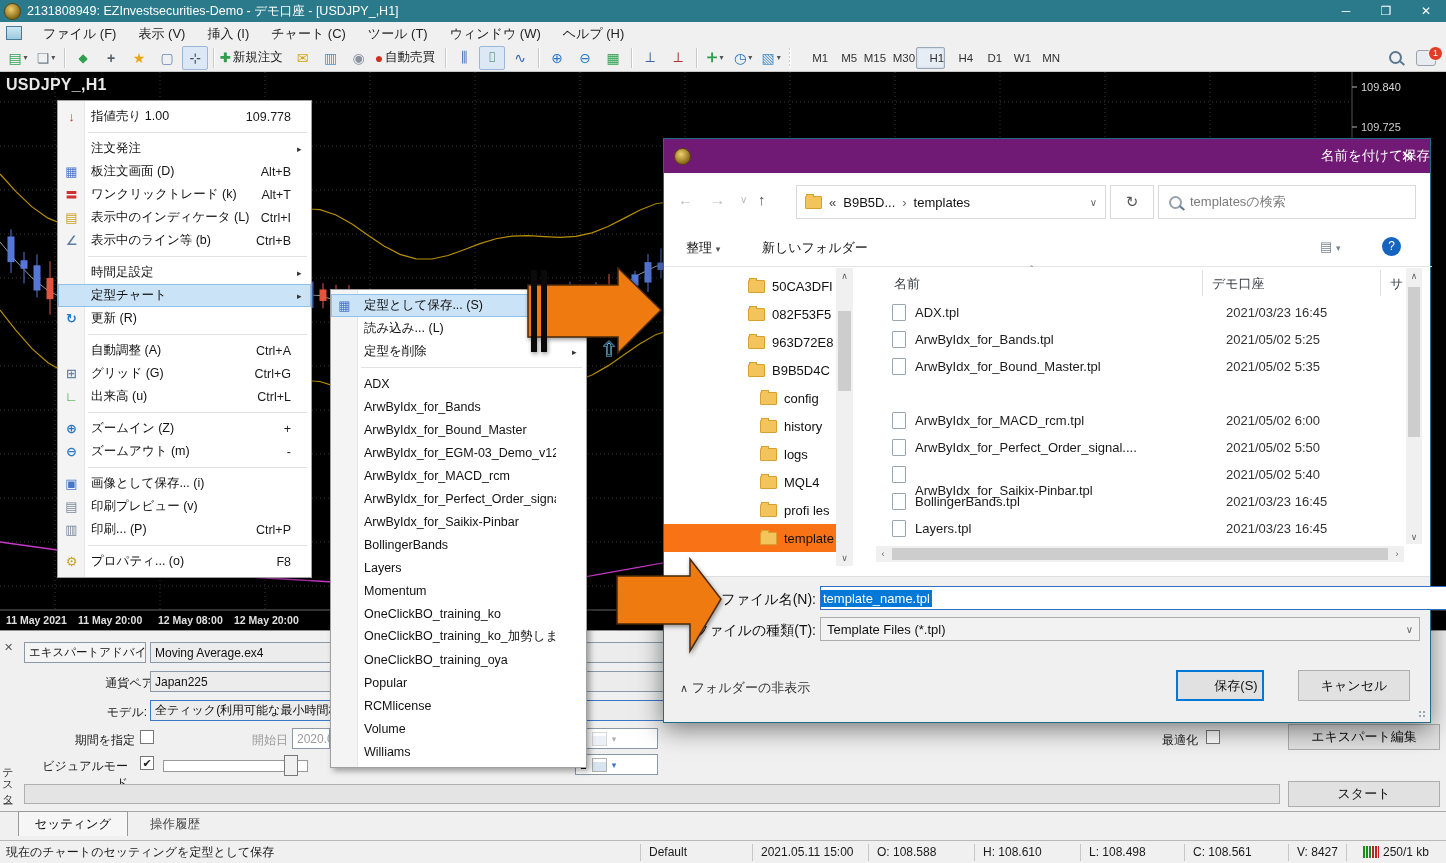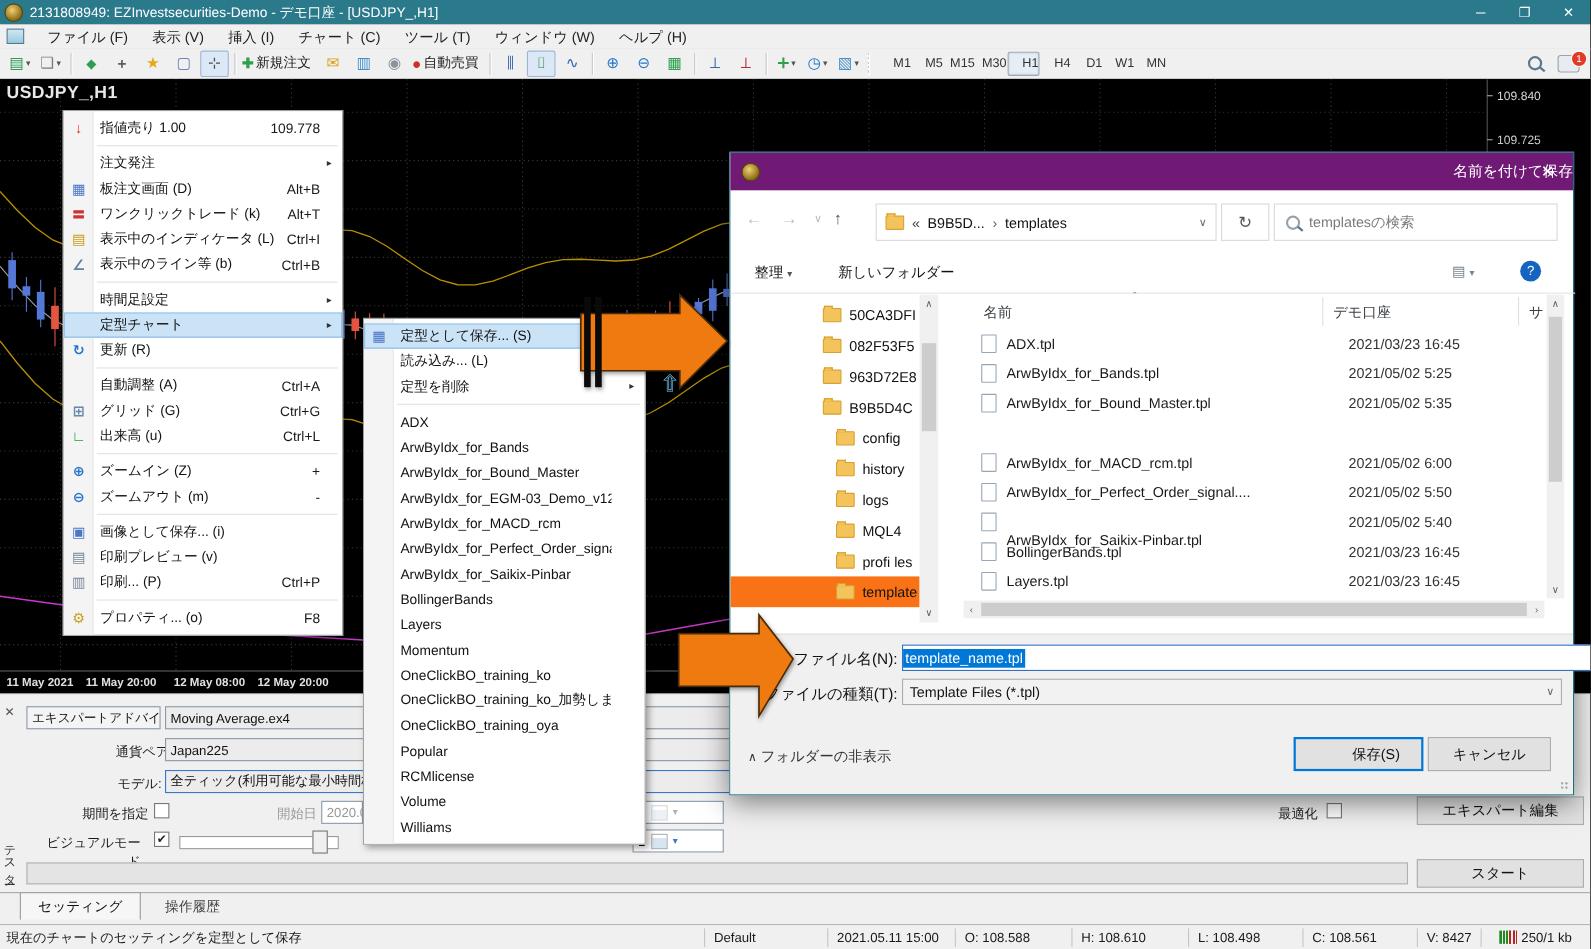--- a/index.html
+++ b/index.html
@@ -959,21 +959,21 @@
     </div>
     <span class="abs fnlabel" style="left:28px;top:483px;width:124px;">ファイルの種類(T):</span>
     <div class="abs ftbox" style="left:156px;top:478px;width:600px;height:24px;padding-left:6px;">
       <span>Template Files (*.tpl)</span>
       <span style="margin-left:auto;margin-right:6px;font-size:10px;color:#666;">∨</span>
     </div>
     <span class="abs" style="left:16px;top:540px;color:#333;">
       <span style="font-size:11px;">∧</span>
       <span>フォルダーの非表示</span>
     </span>
-    <span class="abs dbtn primary" style="left:512px;top:531px;width:118px;height:31px;padding-left:32px;">
+    <span class="abs dbtn primary" style="left:512px;top:531px;width:88px;height:31px;padding-left:32px;">
       <span>保存(S)</span>
     </span>
     <span class="abs dbtn normal" style="left:634px;top:531px;width:112px;height:31px;">
       <span>キャンセル</span>
     </span>
     <span class="abs" style="right:3px;bottom:3px;width:8px;height:8px;
       background:radial-gradient(circle at 1px 1px,#9aa 1px,transparent 1.2px) 0 0/4px 4px;"></span>
   </div>
 
   <svg class="abs arrownote" style="left:0;top:0;z-index:40;pointer-events:none;" width="1446" height="863" xmlns="http://www.w3.org/2000/svg">

